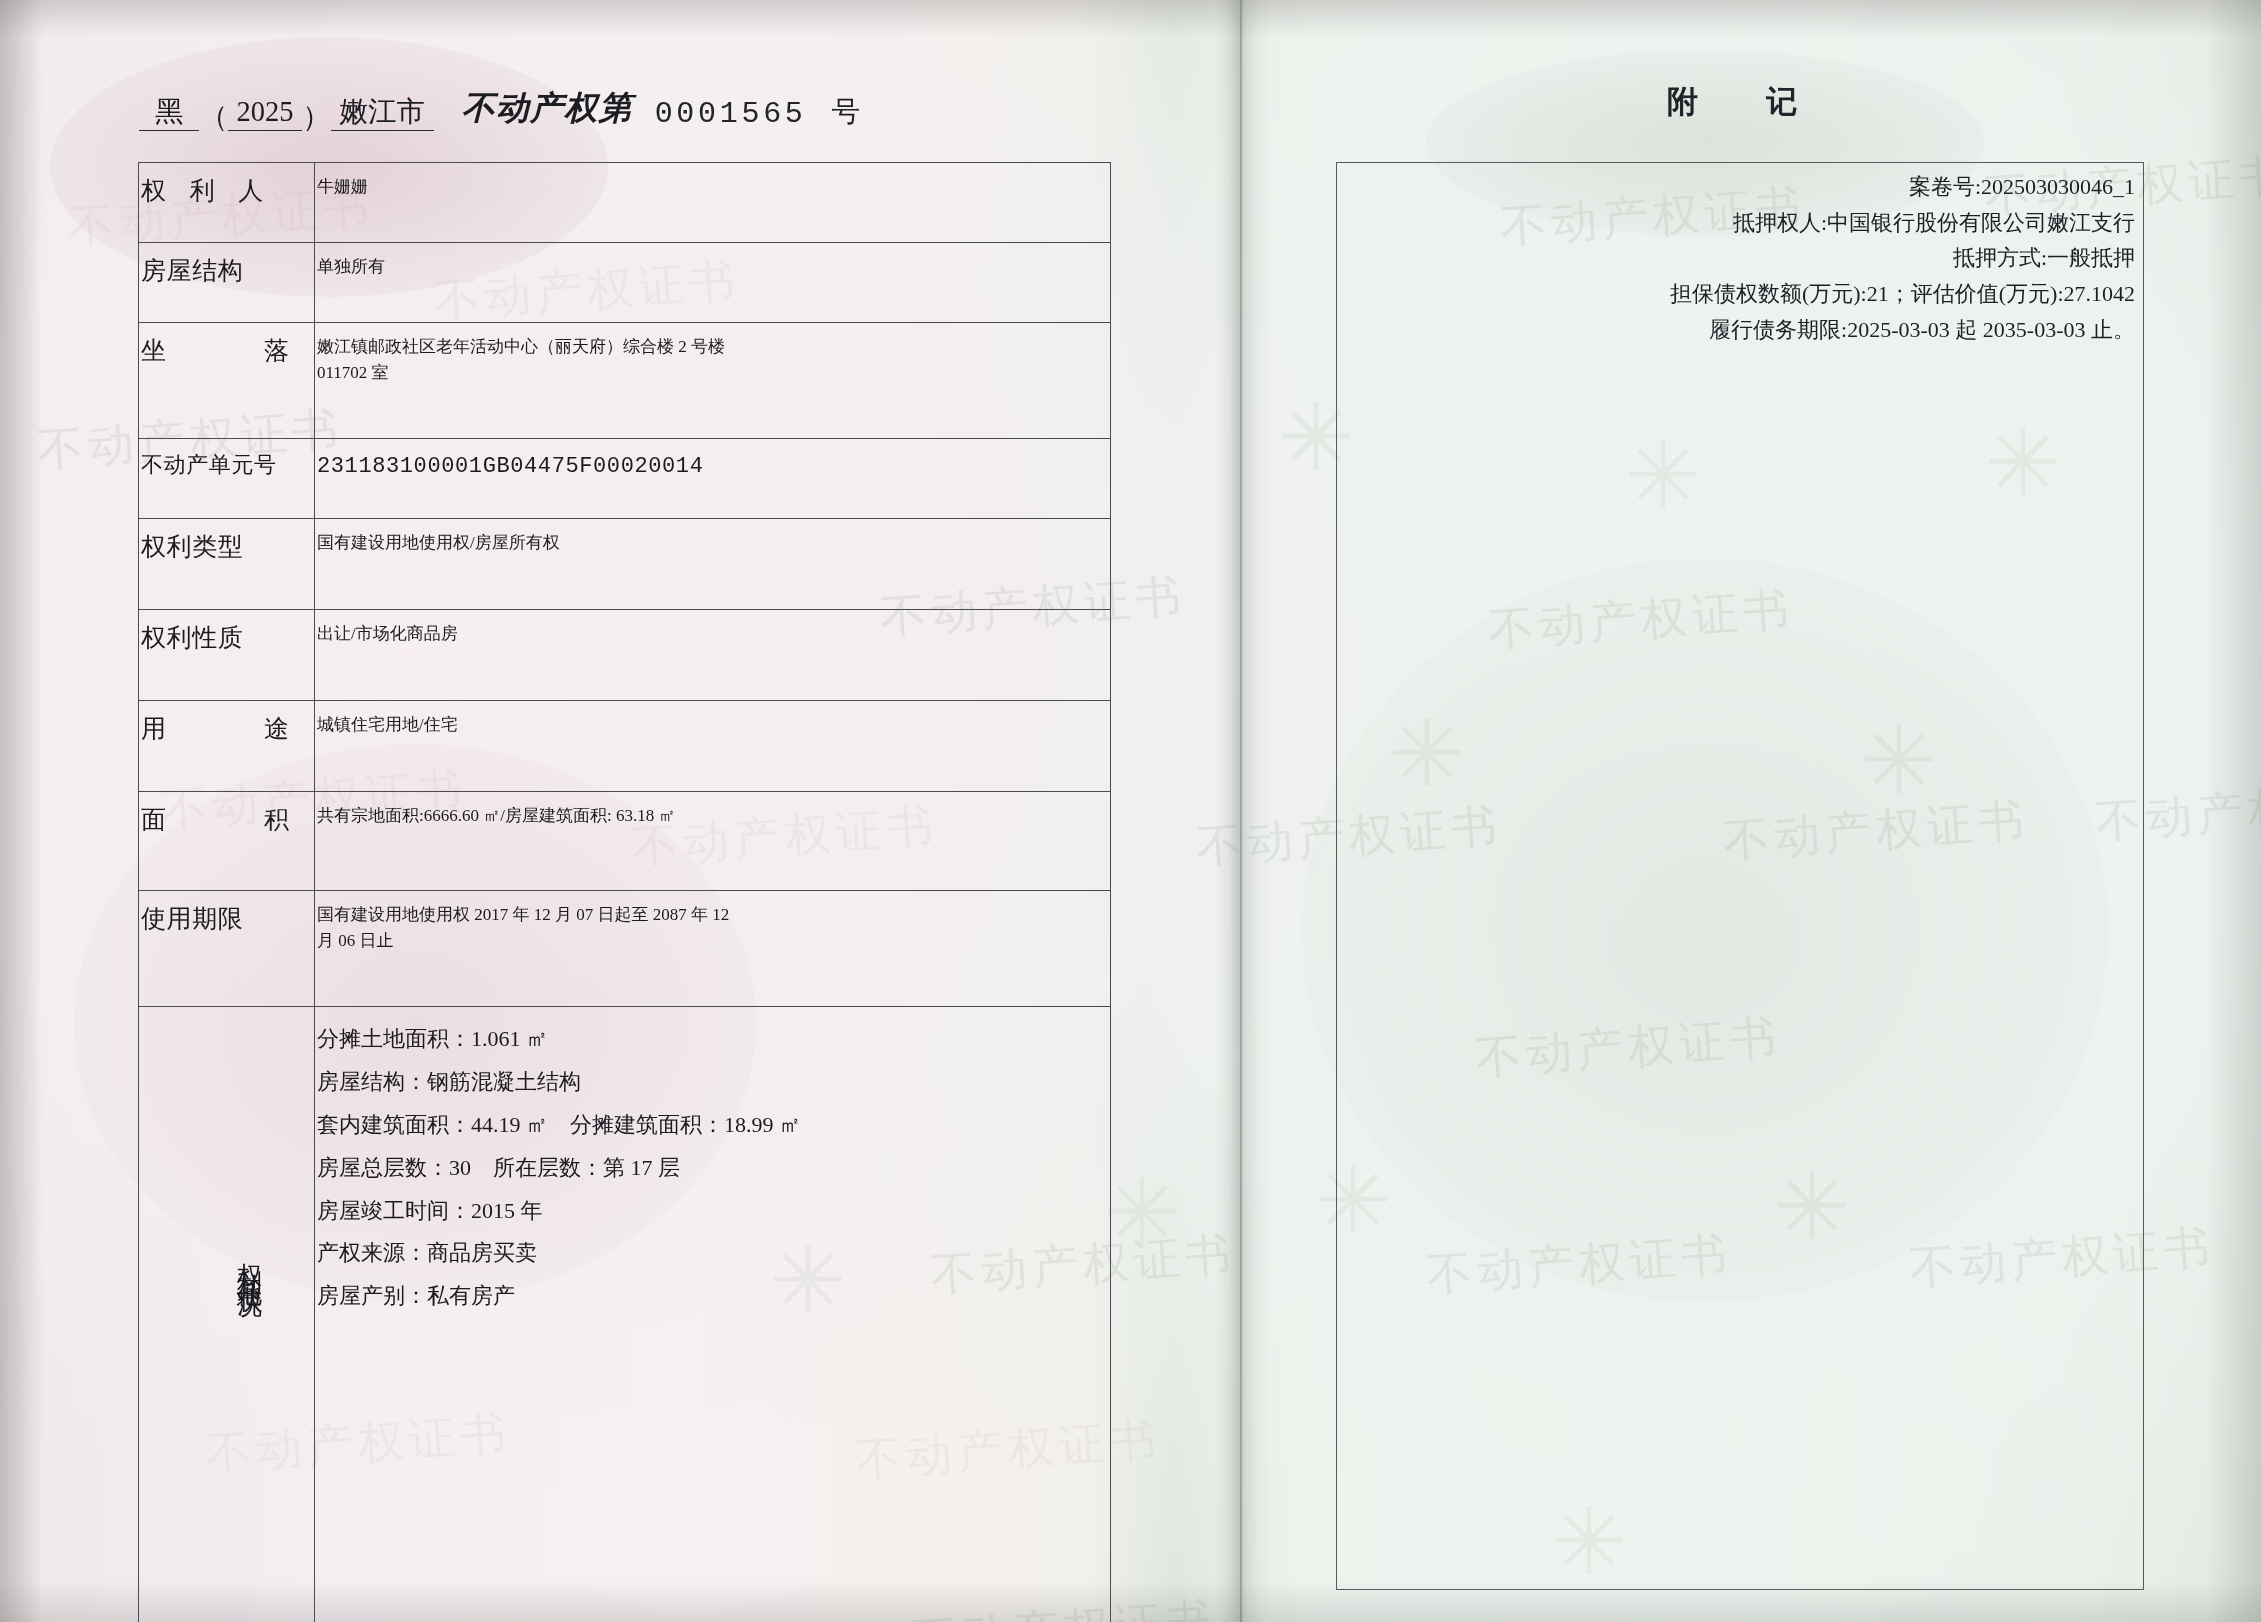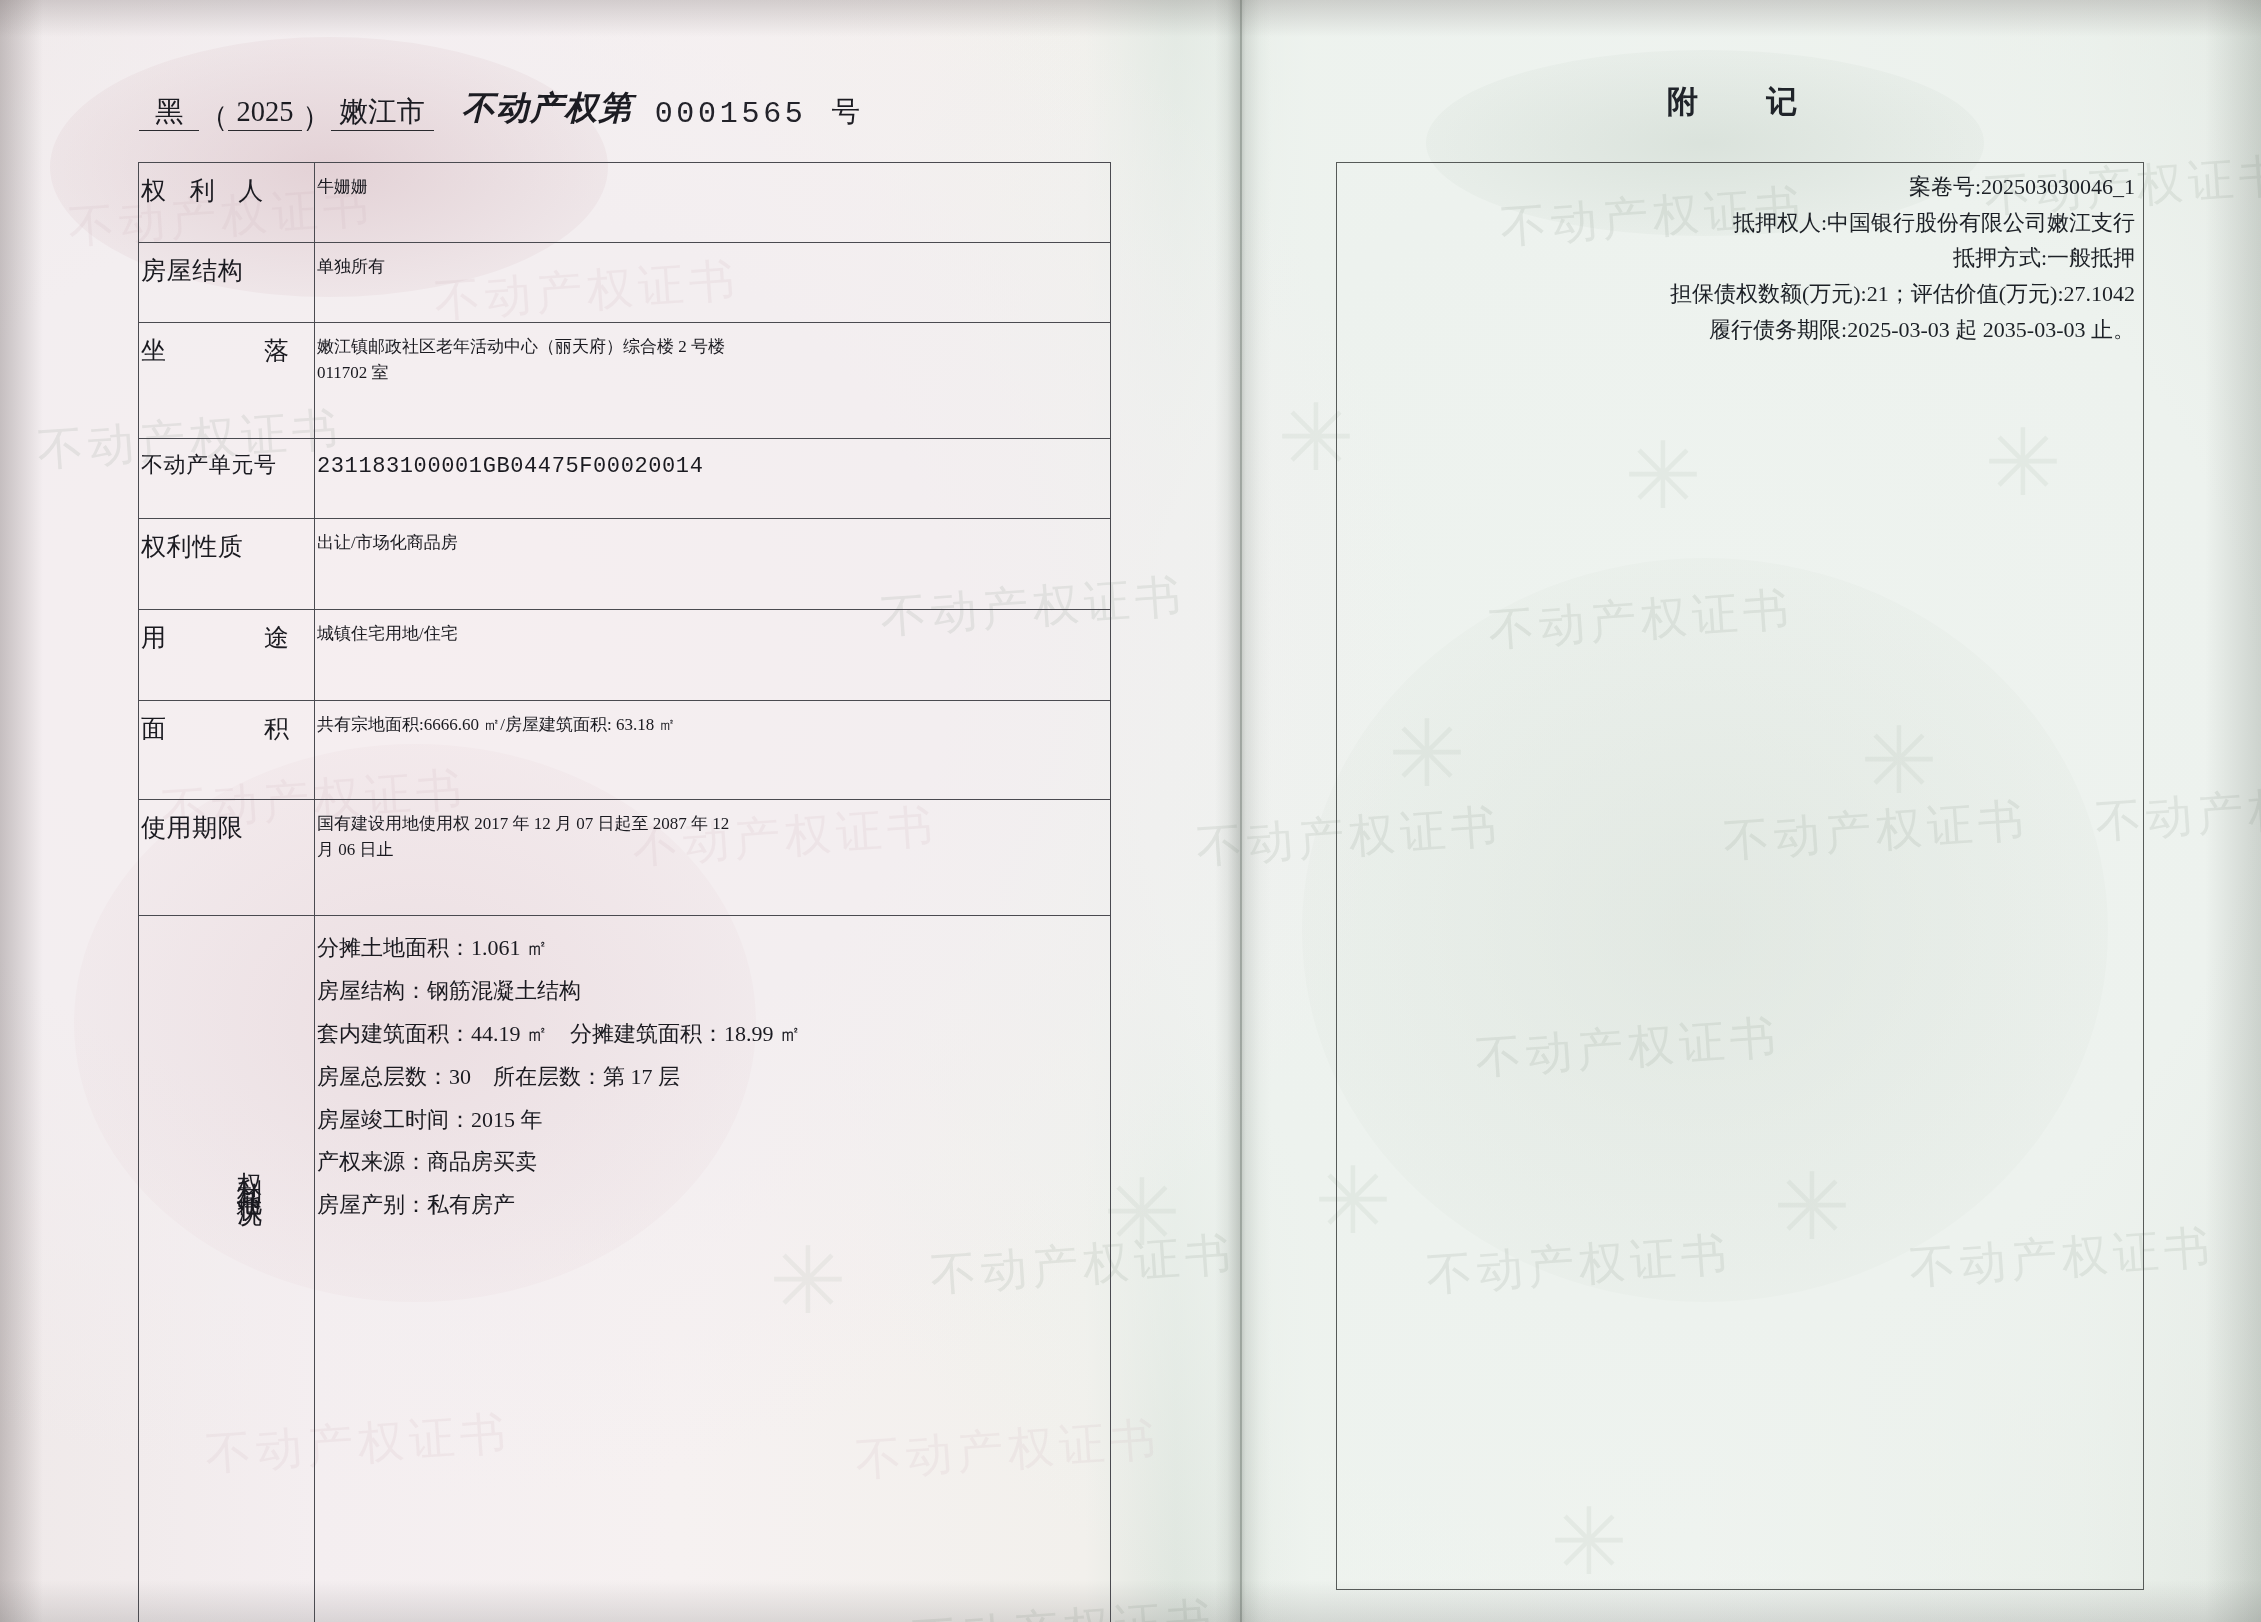--- a/index.html
+++ b/index.html
@@ -284,20 +284,24 @@
       <tr>
         <td class="label sp2">坐　　落</td>
         <td class="value" style="height:93px;white-space:pre-line">嫩江镇邮政社区老年活动中心（丽天府）综合楼 2 号楼
 011702 室</td>
       </tr>
       <tr>
         <td class="label" style="font-size:22px">不动产单元号</td>
         <td class="value mono" style="height:57px">231183100001GB04475F00020014</td>
       </tr>
       <tr>
+        <td class="label">权利类型</td>
+        <td class="value" style="height:68px">国有建设用地使用权/房屋所有权</td>
+      </tr>
+      <tr>
         <td class="label">权利性质</td>
         <td class="value" style="height:68px">出让/市场化商品房</td>
       </tr>
       <tr>
         <td class="label sp2">用　　途</td>
         <td class="value" style="height:68px">城镇住宅用地/住宅</td>
       </tr>
       <tr>
         <td class="label sp2">面　　积</td>
         <td class="value" style="height:76px">共有宗地面积:6666.60 ㎡/房屋建筑面积: 63.18 ㎡</td>

